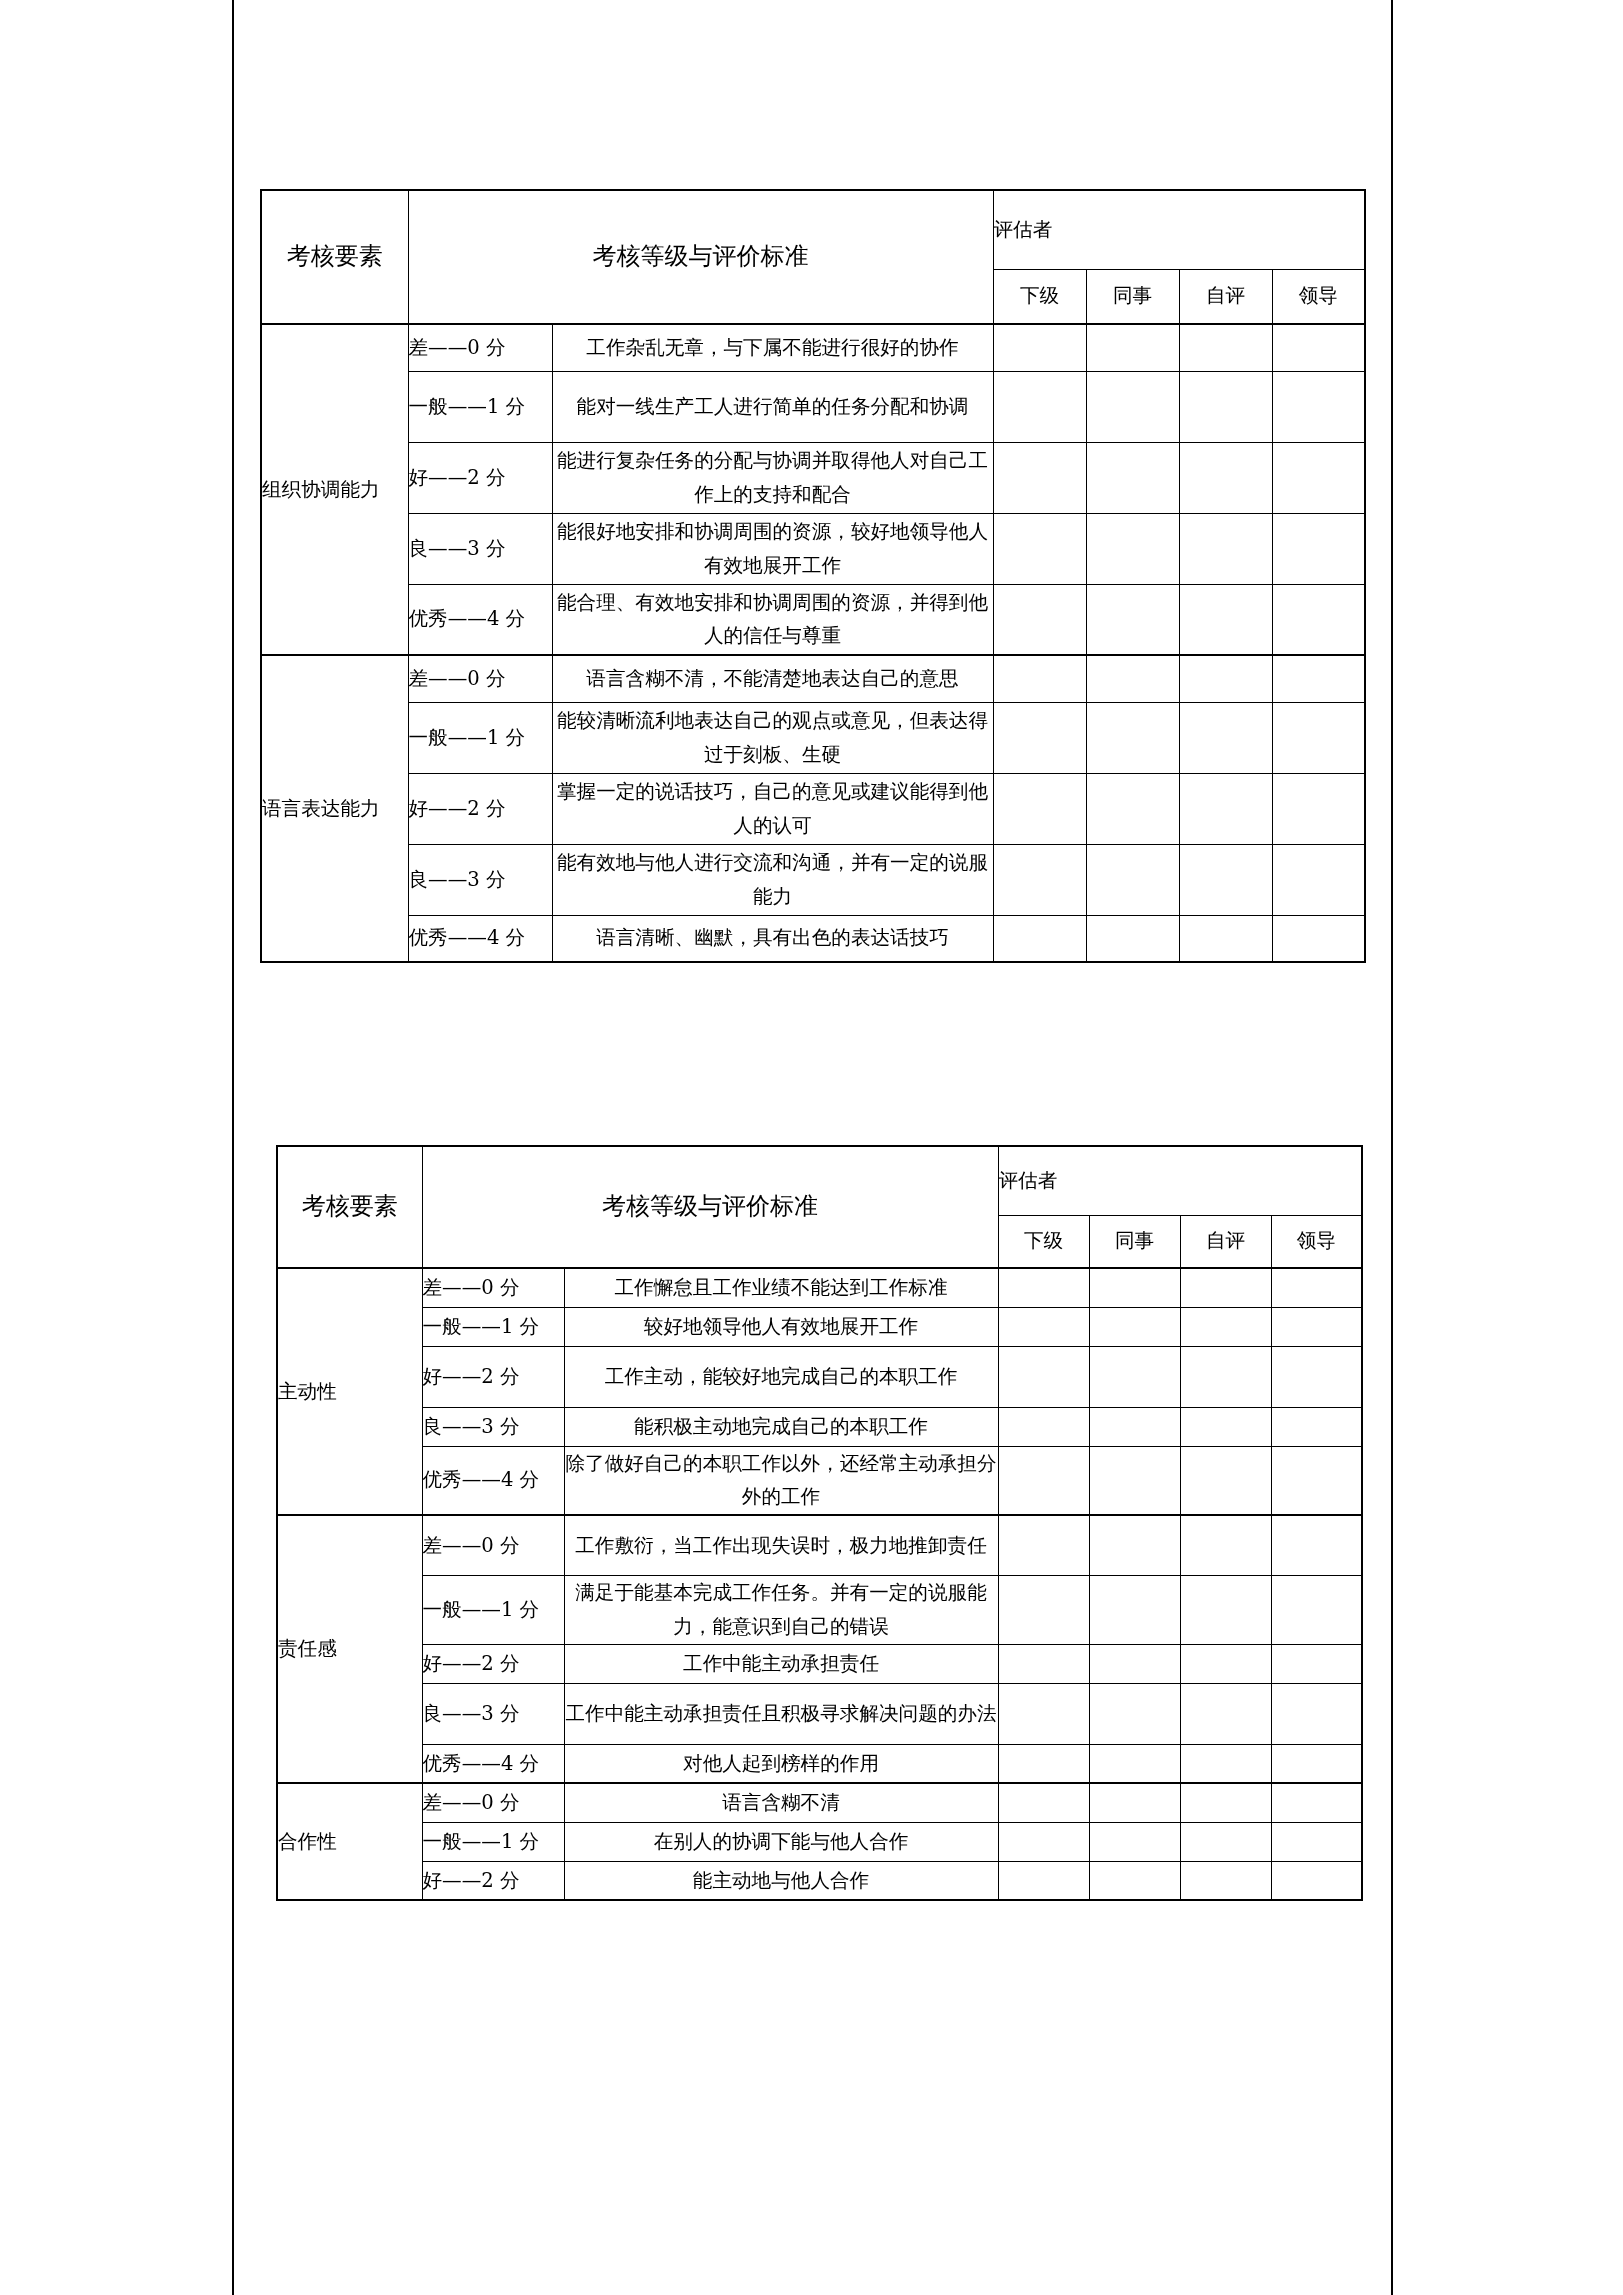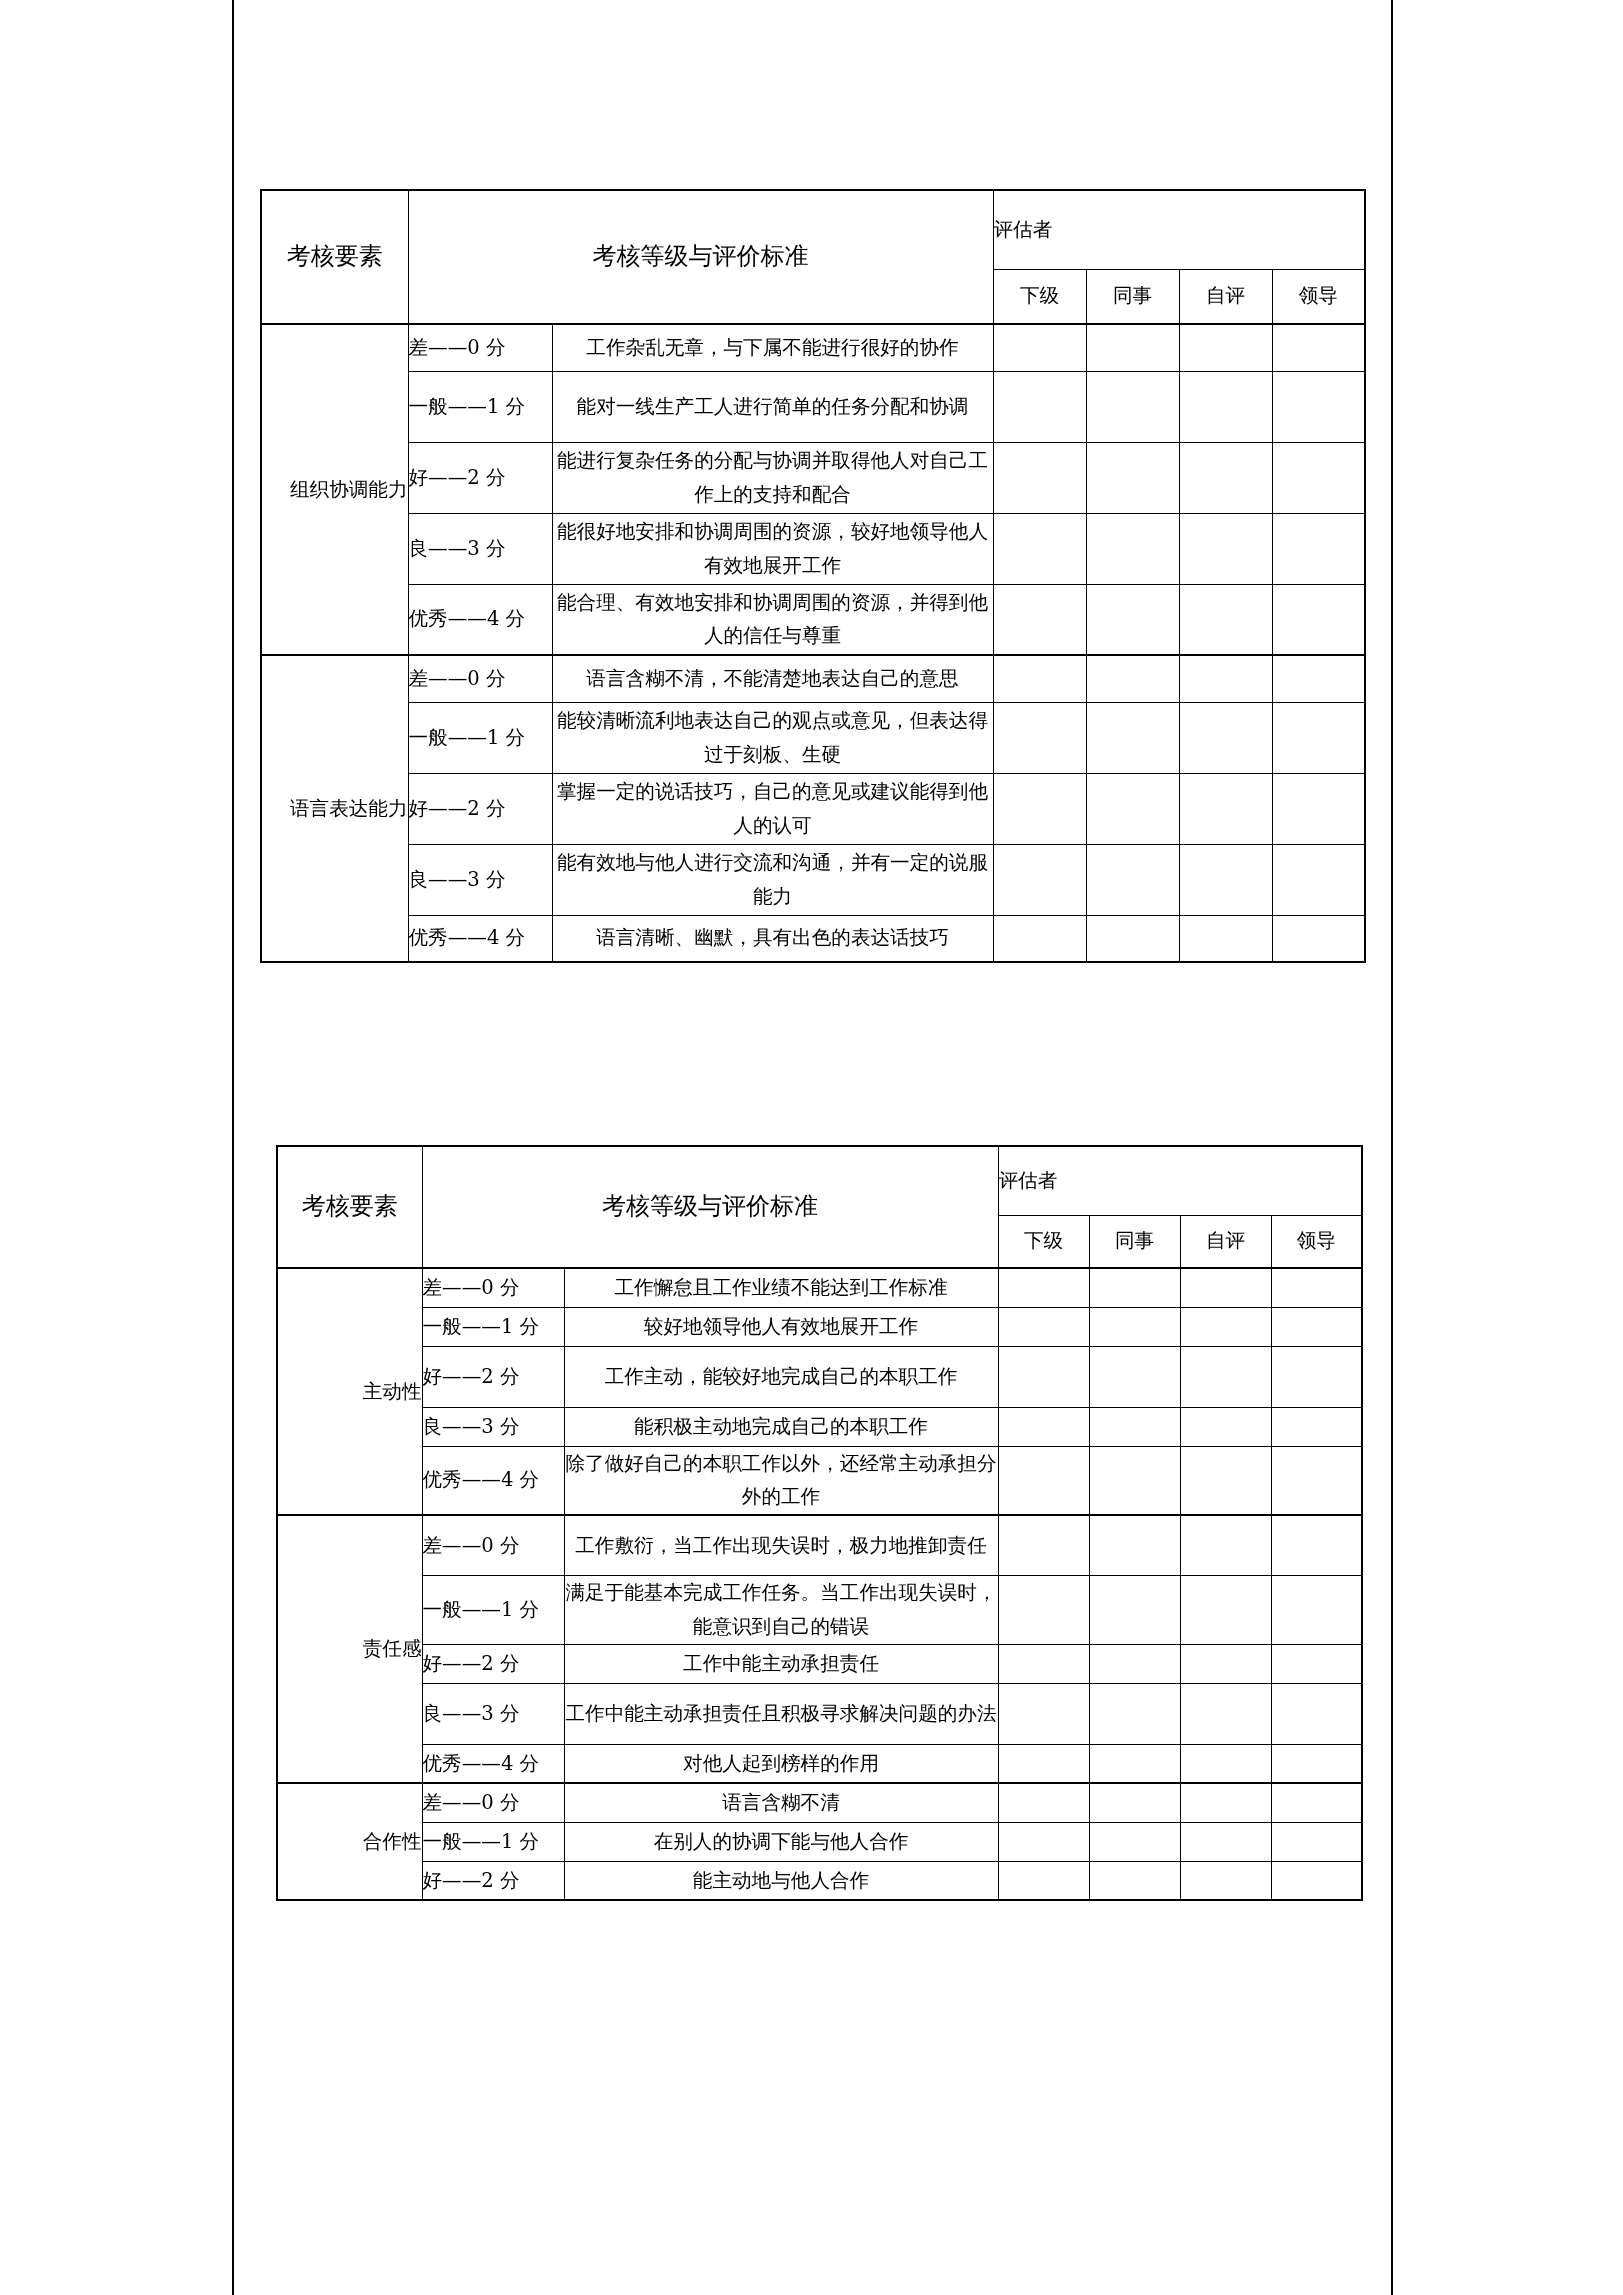--- a/index.html
+++ b/index.html
@@ -56,21 +56,21 @@
     border: 2.5px solid #000;
   }
 
   .cell-pad {
     padding: 4.9px 8.8px;
     line-height: 1.72;
     font-size: 19.6px;
   }
 
   .c-factor {
-    text-align: right;
+    text-align: left;
     font-size: 19.6px;
   }
   .c-level {
     text-align: left;
     font-size: 19.6px;
     white-space: nowrap;
   }
   .c-desc {
     text-align: center;
     font-size: 19.6px;
@@ -305,21 +305,21 @@
           <td rowspan="5" class="cell-pad c-factor">责任感</td>
           <td class="cell-pad c-level">差——0 分</td>
           <td class="cell-pad c-desc">工作敷衍，当工作出现失误时，极力地推卸责任</td>
           <td class="score-cell"></td>
           <td class="score-cell"></td>
           <td class="score-cell"></td>
           <td class="score-cell"></td>
         </tr>
         <tr style="height: 61px;">
           <td class="cell-pad c-level">一般——1 分</td>
-          <td class="cell-pad c-desc">满足于能基本完成工作任务。当工作出现失误时，能意识到自己的错误</td>
+          <td class="cell-pad c-desc">满足于能基本完成工作任务。并有一定的说服能力，能意识到自己的错误</td>
           <td class="score-cell"></td>
           <td class="score-cell"></td>
           <td class="score-cell"></td>
           <td class="score-cell"></td>
         </tr>
         <tr style="height: 39px;">
           <td class="cell-pad c-level">好——2 分</td>
           <td class="cell-pad c-desc">工作中能主动承担责任</td>
           <td class="score-cell"></td>
           <td class="score-cell"></td>

